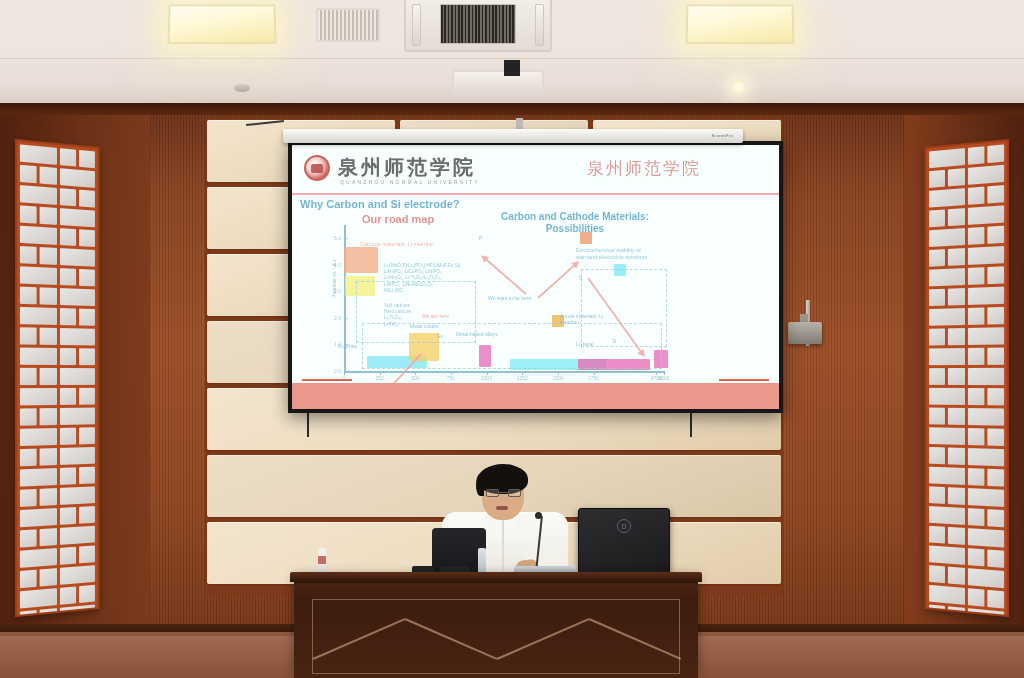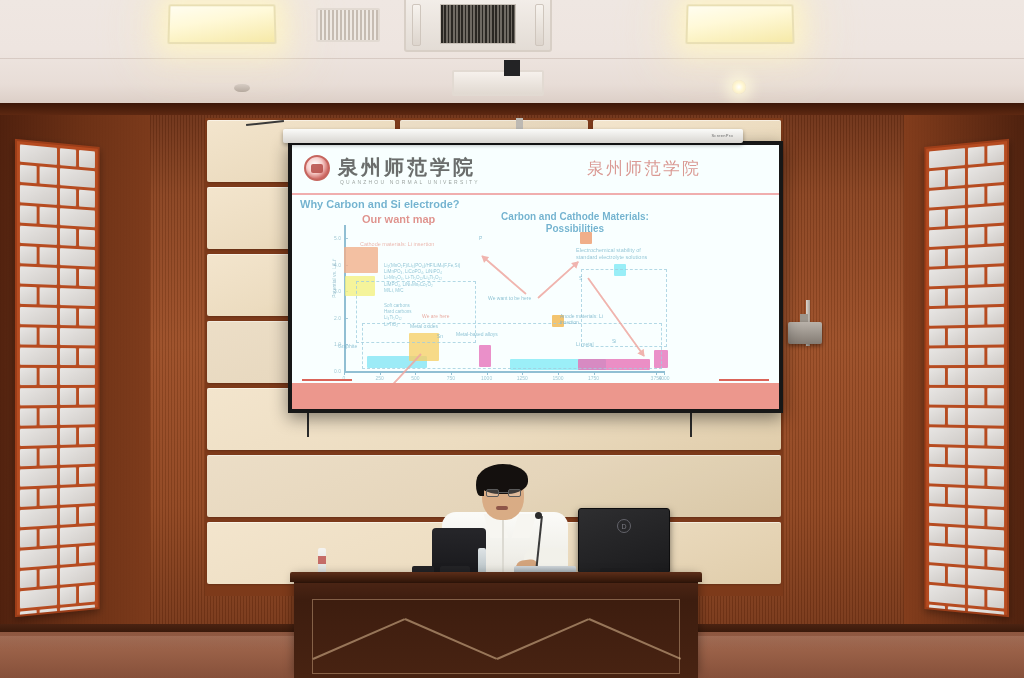--- a/index.html
+++ b/index.html
@@ -598,21 +598,21 @@
       <div class="slide-header">
         <div class="logo-circle"></div>
         <div class="logo-inner"></div>
         <div class="univ-cn">泉州师范学院</div>
         <div class="univ-en">QUANZHOU  NORMAL  UNIVERSITY</div>
         <div class="slide-title-cn">泉州师范学院</div>
       </div>
 
       <div class="slide-body">
         <div class="q-title">Why Carbon and Si electrode?</div>
-        <div class="roadmap">Our want map</div>
+        <div class="roadmap">Our road map</div>
         <div class="anode-title">Carbon and Cathode Materials: Possibilities</div>
         <div class="note-right">Electrochemical stability of standard electrolyte solutions</div>
         <div class="note-cathode">Cathode materials: Li insertion</div>
 
         <div class="formula-block">
           <div>Li₂(MnO₂F)/Li₃(PO₄)/HF/LiMₓ(F,Fe,Si)</div>
           <div>LiMnPO₄, LiCoPO₄, LiNiPO₄</div>
           <div>Li-Mn₂O₄, Li-Ti₅O₁₂/Li₄Ti₅O₁₂</div>
           <div>LiMPO₄, LiNiₓMnᵧCo₂O₂</div>
           <div>M/Li, M/C</div>

